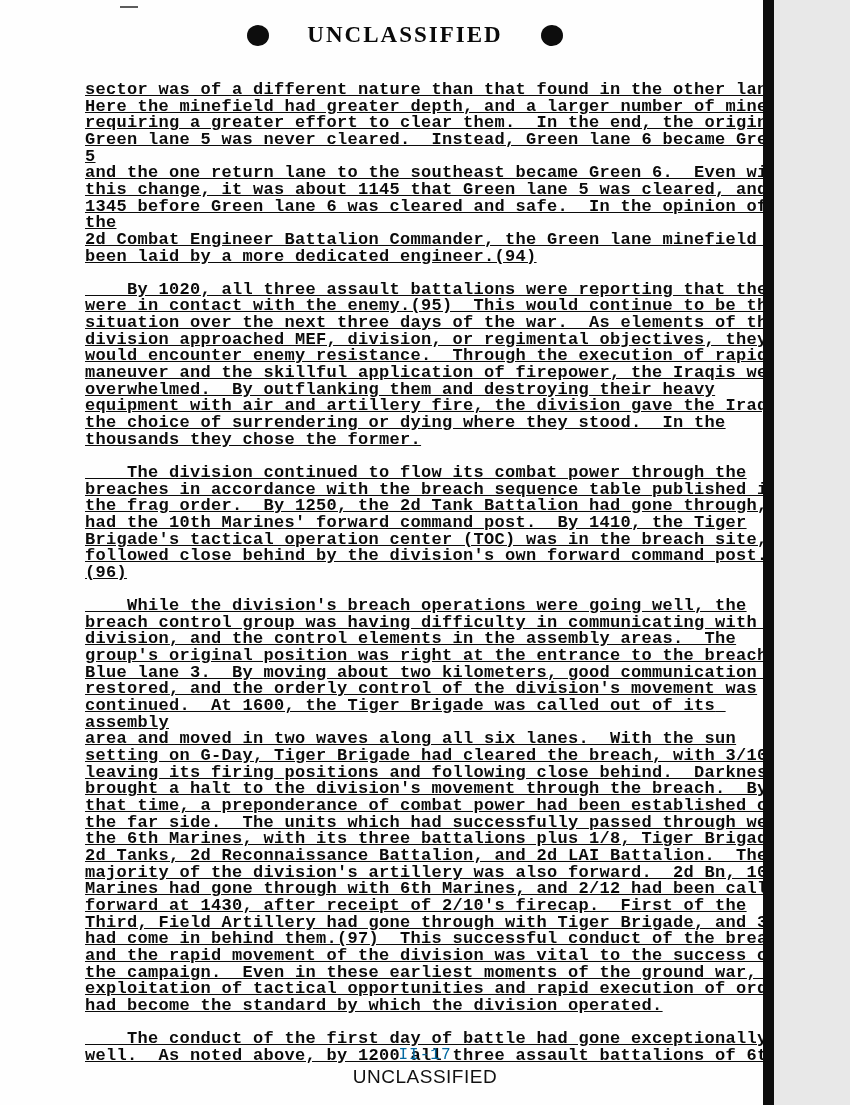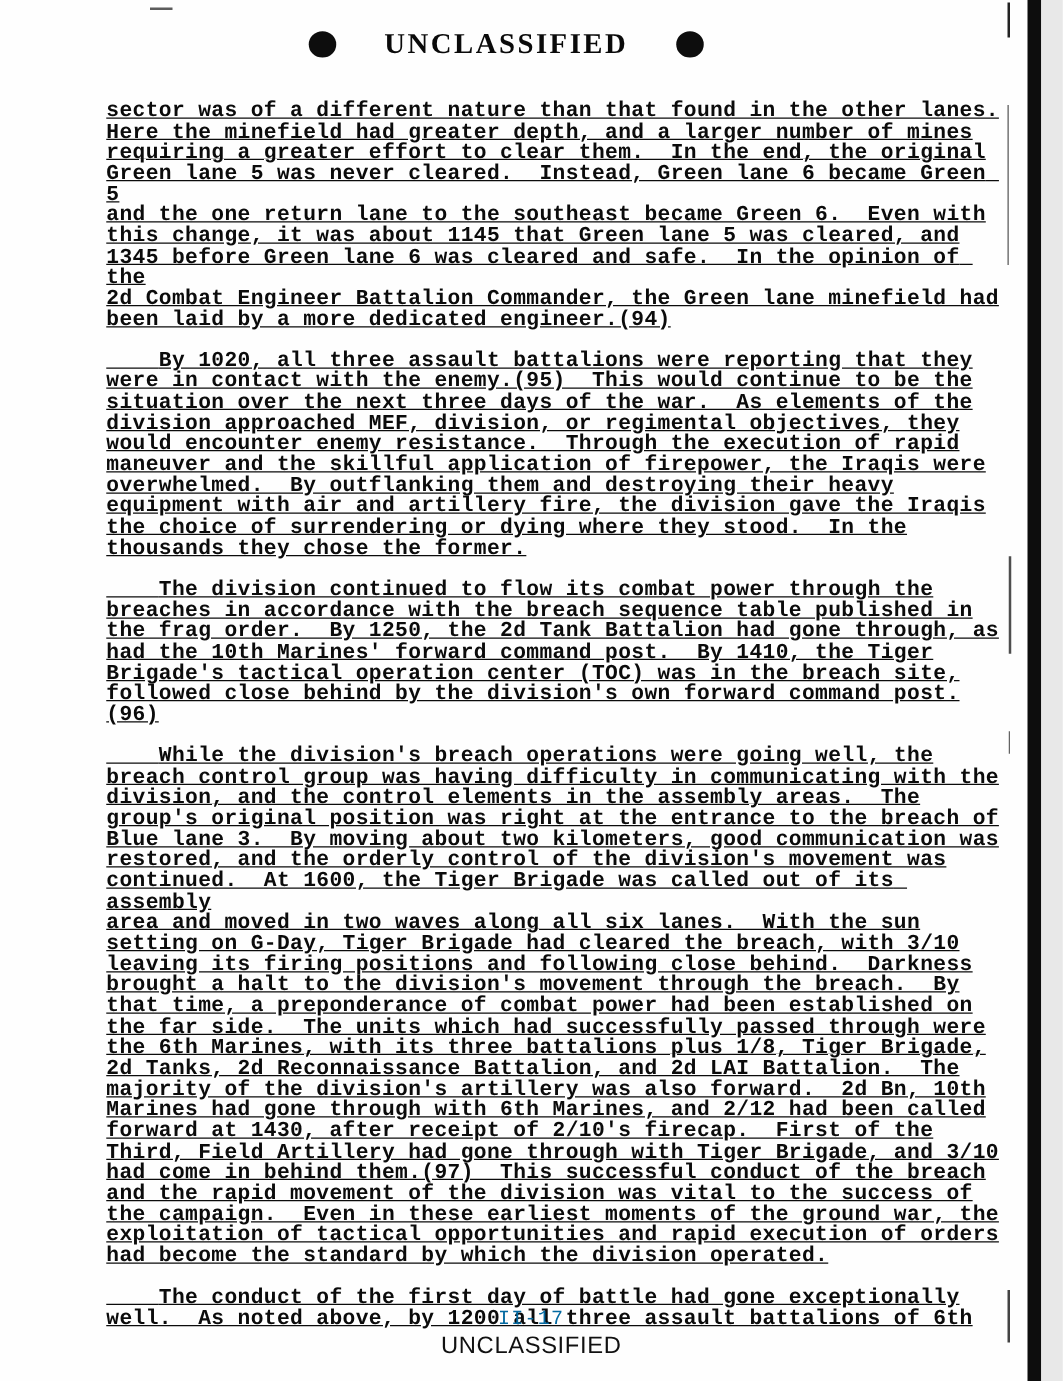--- a/index.html
+++ b/index.html
@@ -2,21 +2,21 @@
 <html><head>
 <meta charset="utf-8">
 <style>
   html, body {
     margin: 0;
     padding: 0;
     background: #e8e8e8;
   }
   .page {
     position: relative;
-    width: 833px;
+    width: 774px;
     height: 1105px;
     background: #fefefe;
     overflow: hidden;
     font-family: "Liberation Mono", "DejaVu Sans Mono", monospace;
     color: #0a0a0a;
   }
 
   
   .doc-header {
     position: absolute;

